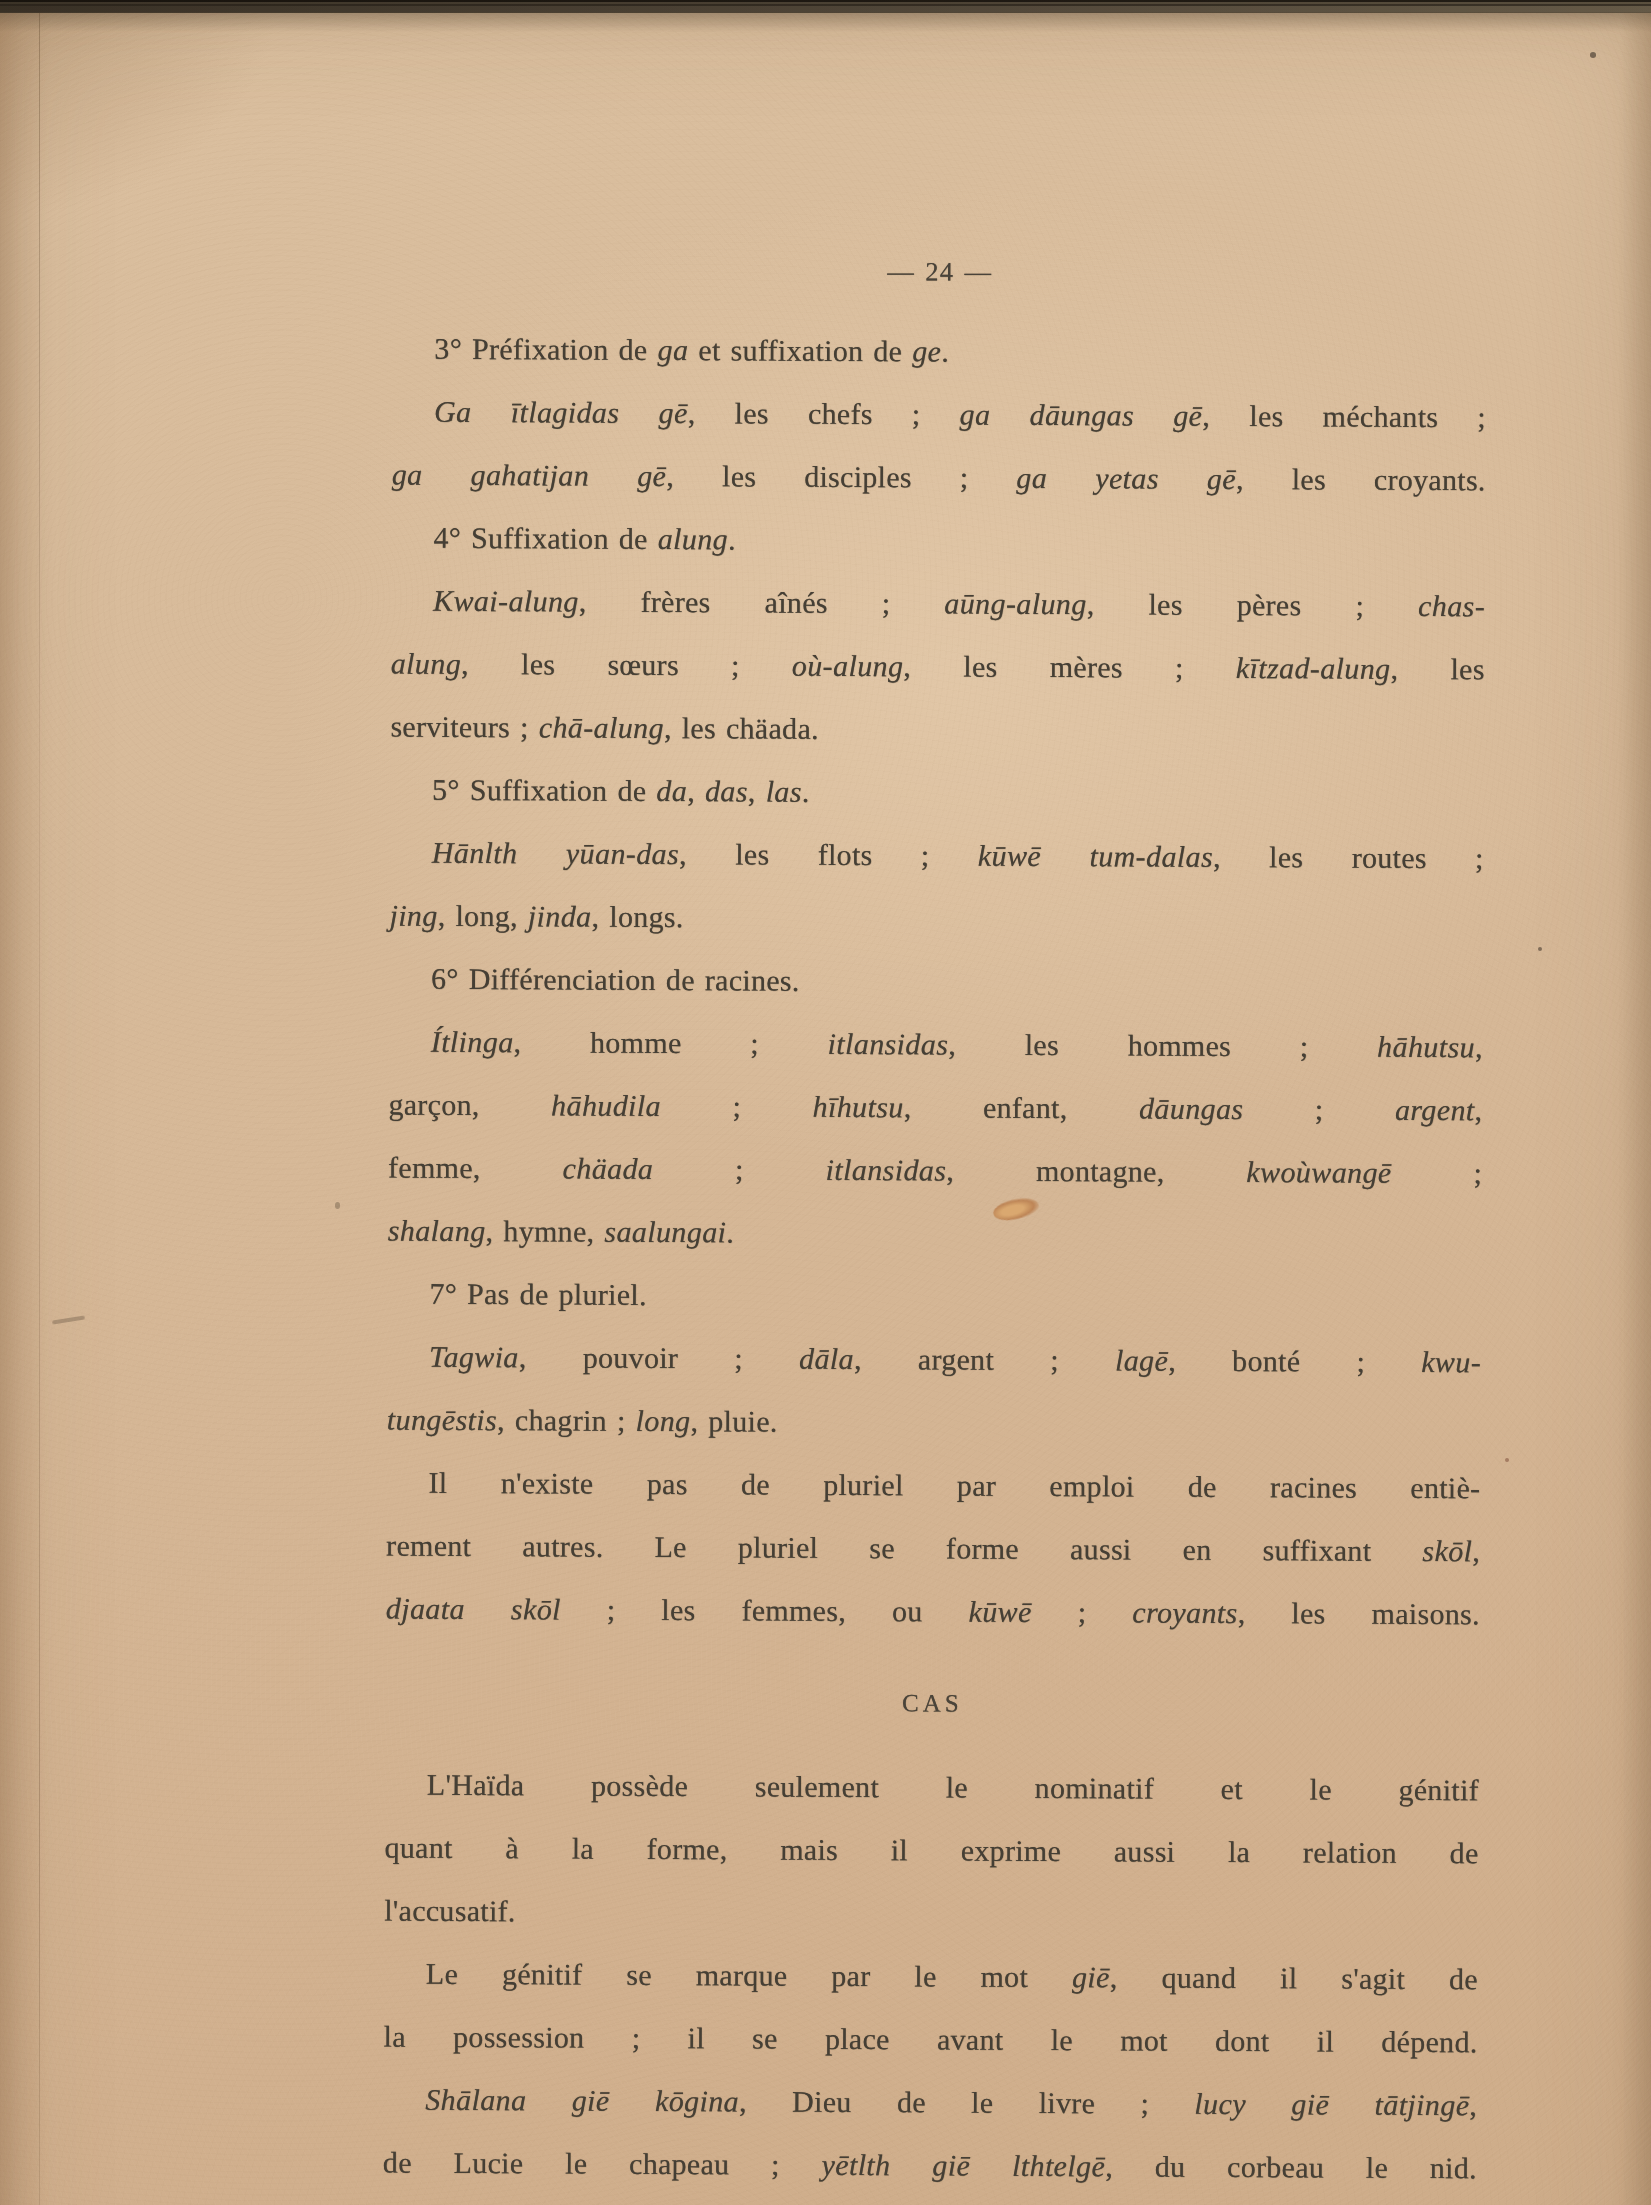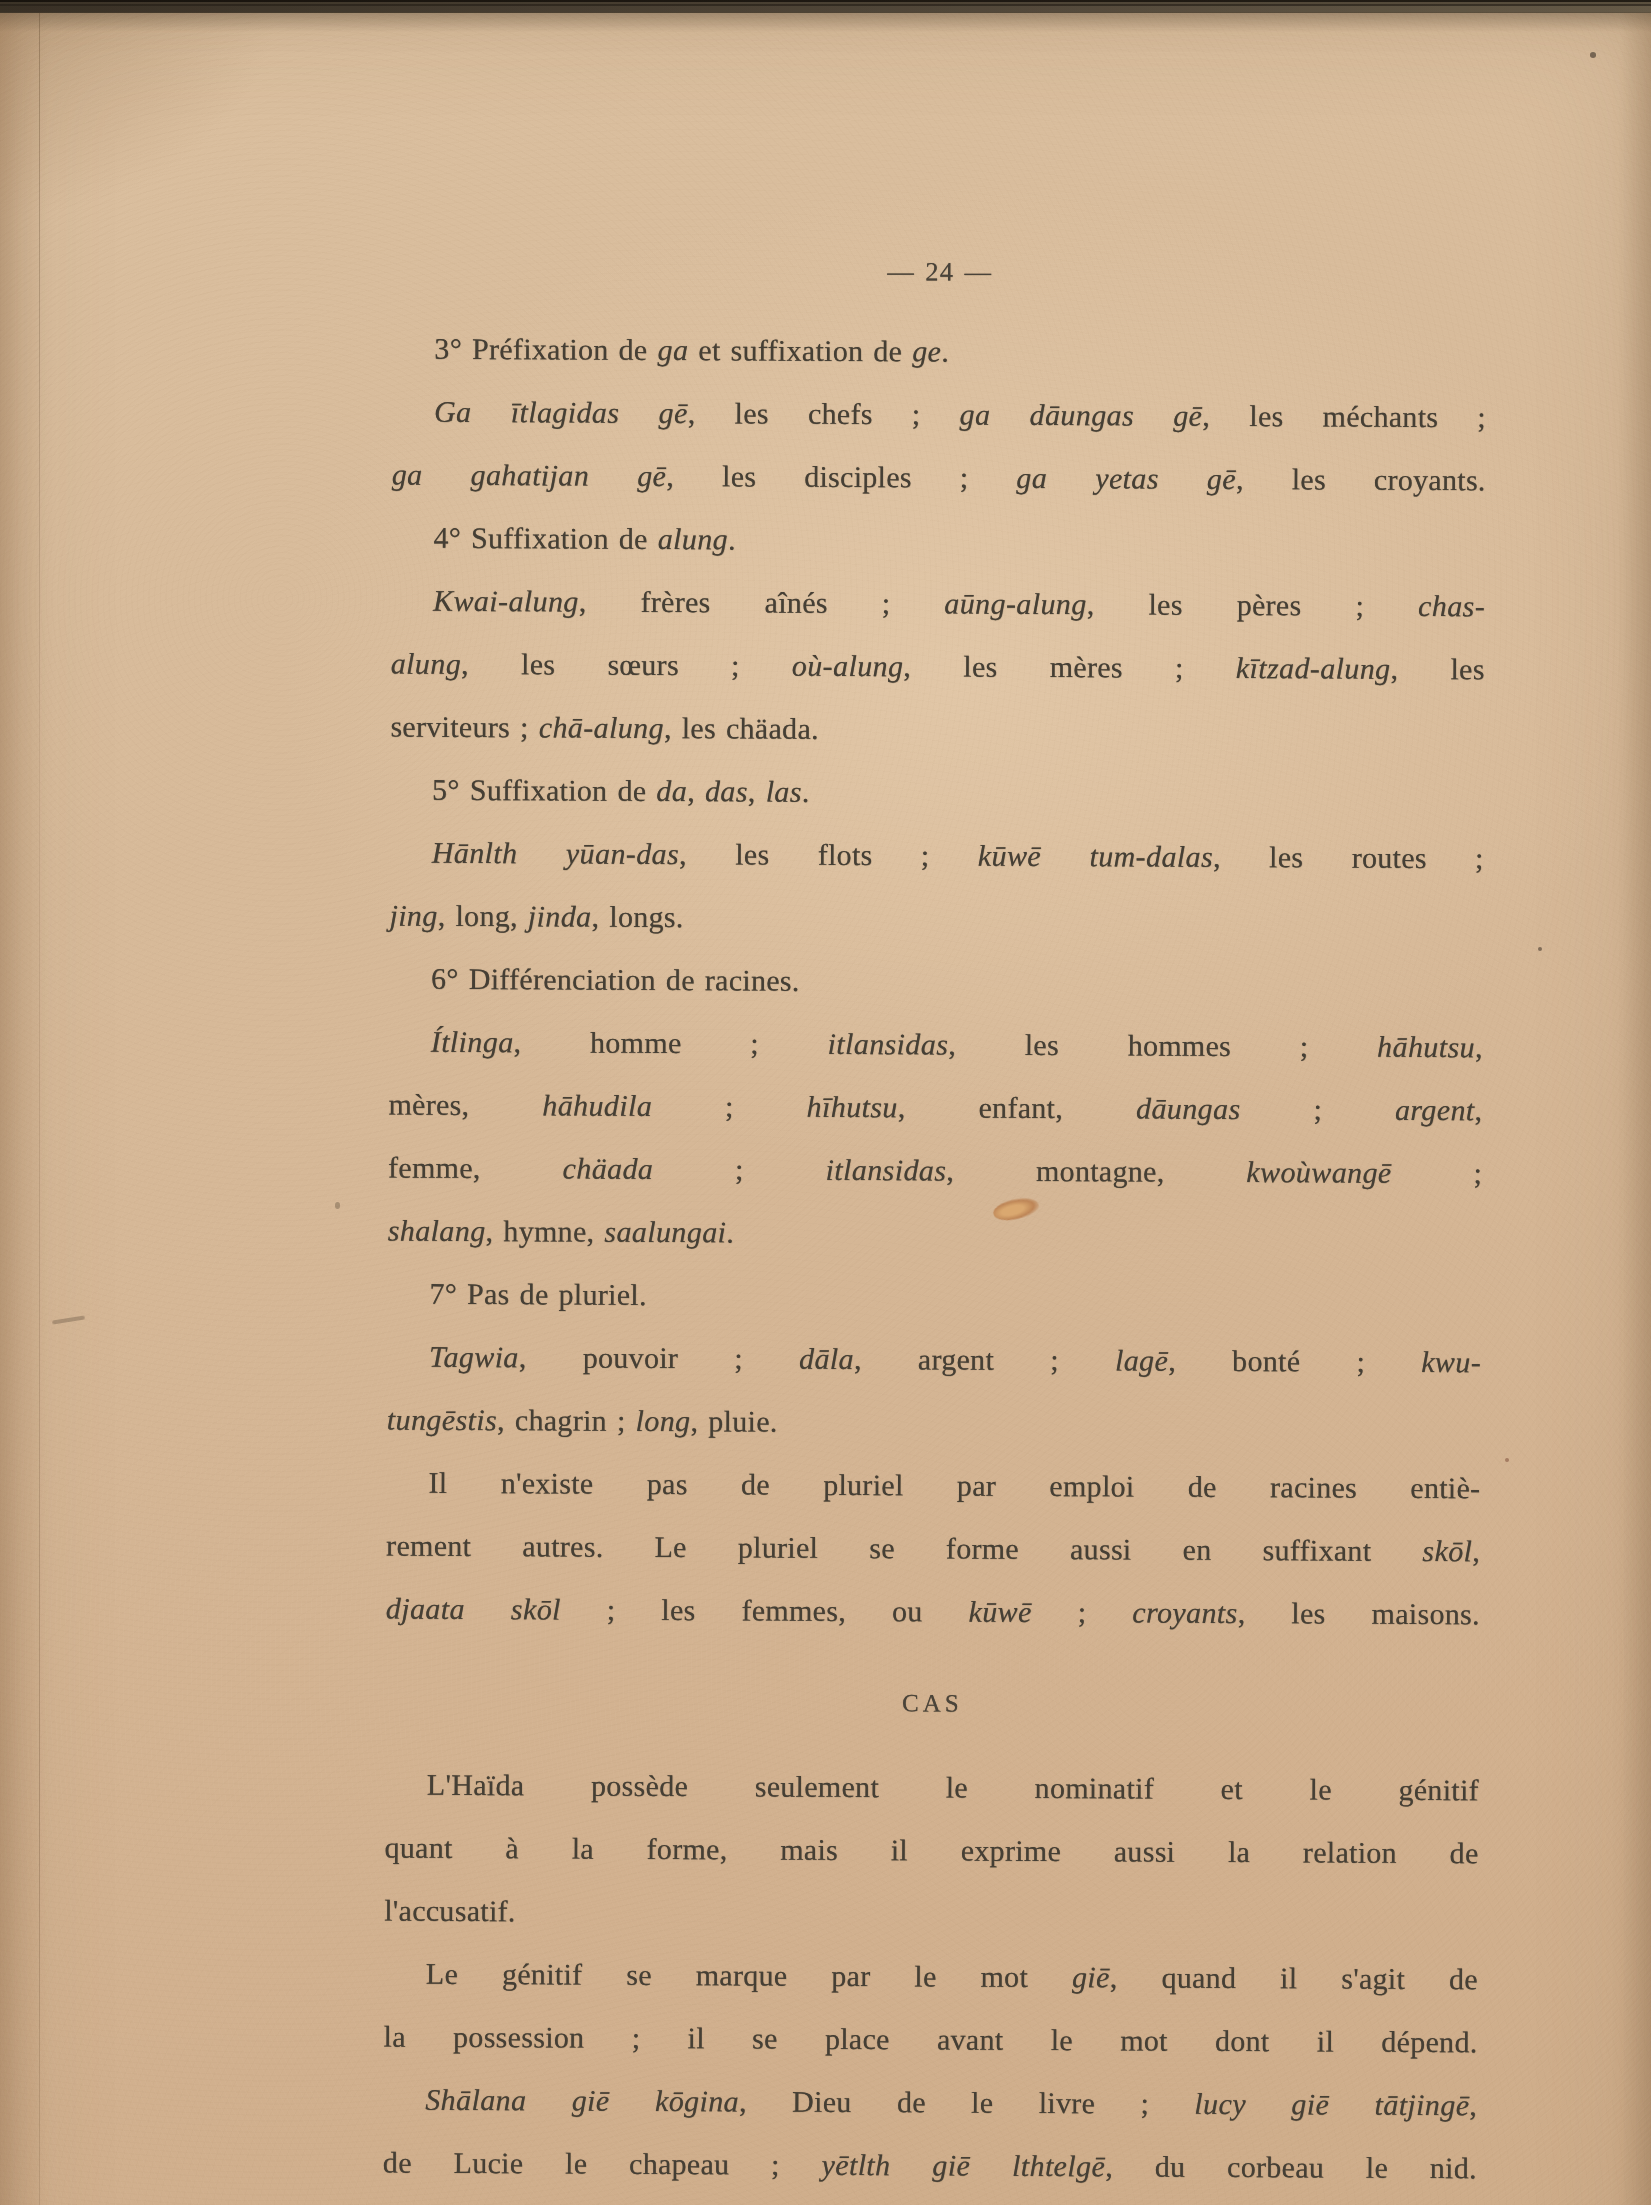--- a/index.html
+++ b/index.html
@@ -112,21 +112,21 @@
         <div class="tline just"><span class="hw">ga gahatijan gē</span><span class="ro">, les disciples ; </span><span class="hw">ga yetas gē</span><span class="ro">, les croyants.</span></div>
         <div class="tline ind"><span class="ro">4° Suffixation de </span><span class="hw">alung</span><span class="ro">.</span></div>
         <div class="tline ind just"><span class="hw">Kwai-alung</span><span class="ro">, frères aînés ; </span><span class="hw">aūng-alung</span><span class="ro">, les pères ; </span><span class="hw">chas-</span></div>
         <div class="tline just"><span class="hw">alung</span><span class="ro">, les sœurs ; </span><span class="hw">où-alung</span><span class="ro">, les mères ; </span><span class="hw">kītzad-alung</span><span class="ro">, les</span></div>
         <div class="tline"><span class="ro">serviteurs ; </span><span class="hw">chā-alung</span><span class="ro">, les chäada.</span></div>
         <div class="tline ind"><span class="ro">5° Suffixation de </span><span class="hw">da</span><span class="ro">, </span><span class="hw">das</span><span class="ro">, </span><span class="hw">las</span><span class="ro">.</span></div>
         <div class="tline ind just"><span class="hw">Hānlth yūan-das</span><span class="ro">, les flots ; </span><span class="hw">kūwē tum-dalas</span><span class="ro">, les routes ;</span></div>
         <div class="tline"><span class="hw">jing</span><span class="ro">, long, </span><span class="hw">jinda</span><span class="ro">, longs.</span></div>
         <div class="tline ind"><span class="ro">6° Différenciation de racines.</span></div>
         <div class="tline ind just"><span class="hw">Ítlinga</span><span class="ro">, homme ; </span><span class="hw">itlansidas</span><span class="ro">, les hommes ; </span><span class="hw">hāhutsu</span><span class="ro">,</span></div>
-        <div class="tline just"><span class="ro">mères, </span><span class="hw">hāhudila</span><span class="ro"> ; </span><span class="hw">hīhutsu</span><span class="ro">, enfant, </span><span class="hw">dāungas</span><span class="ro"> ; </span><span class="hw">argent</span><span class="ro">,</span></div>
+        <div class="tline just"><span class="ro">garçon, </span><span class="hw">hāhudila</span><span class="ro"> ; </span><span class="hw">hīhutsu</span><span class="ro">, enfant, </span><span class="hw">dāungas</span><span class="ro"> ; </span><span class="hw">argent</span><span class="ro">,</span></div>
         <div class="tline just"><span class="ro">femme, </span><span class="hw">chäada</span><span class="ro"> ; </span><span class="hw">itlansidas</span><span class="ro">, montagne, </span><span class="hw">kwoùwangē</span><span class="ro"> ;</span></div>
         <div class="tline"><span class="hw">shalang</span><span class="ro">, hymne, </span><span class="hw">saalungai</span><span class="ro">.</span></div>
         <div class="tline ind"><span class="ro">7° Pas de pluriel.</span></div>
         <div class="tline ind just"><span class="hw">Tagwia</span><span class="ro">, pouvoir ; </span><span class="hw">dāla</span><span class="ro">, argent ; </span><span class="hw">lagē</span><span class="ro">, bonté ; </span><span class="hw">kwu-</span></div>
         <div class="tline"><span class="hw">tungēstis</span><span class="ro">, chagrin ; </span><span class="hw">long</span><span class="ro">, pluie.</span></div>
         <div class="tline ind just"><span class="ro">Il n'existe pas de pluriel par emploi de racines entiè-</span></div>
         <div class="tline just"><span class="ro">rement autres. Le pluriel se forme aussi en suffixant </span><span class="hw">skōl</span><span class="ro">,</span></div>
         <div class="tline just"><span class="hw">djaata skōl</span><span class="ro"> ; les femmes, ou </span><span class="hw">kūwē</span><span class="ro"> ; </span><span class="hw">croyants</span><span class="ro">, les maisons.</span></div>
         <div class="cas-heading">CAS</div>
         <div class="tline ind just"><span class="ro">L'Haïda possède seulement le nominatif et le génitif</span></div>

